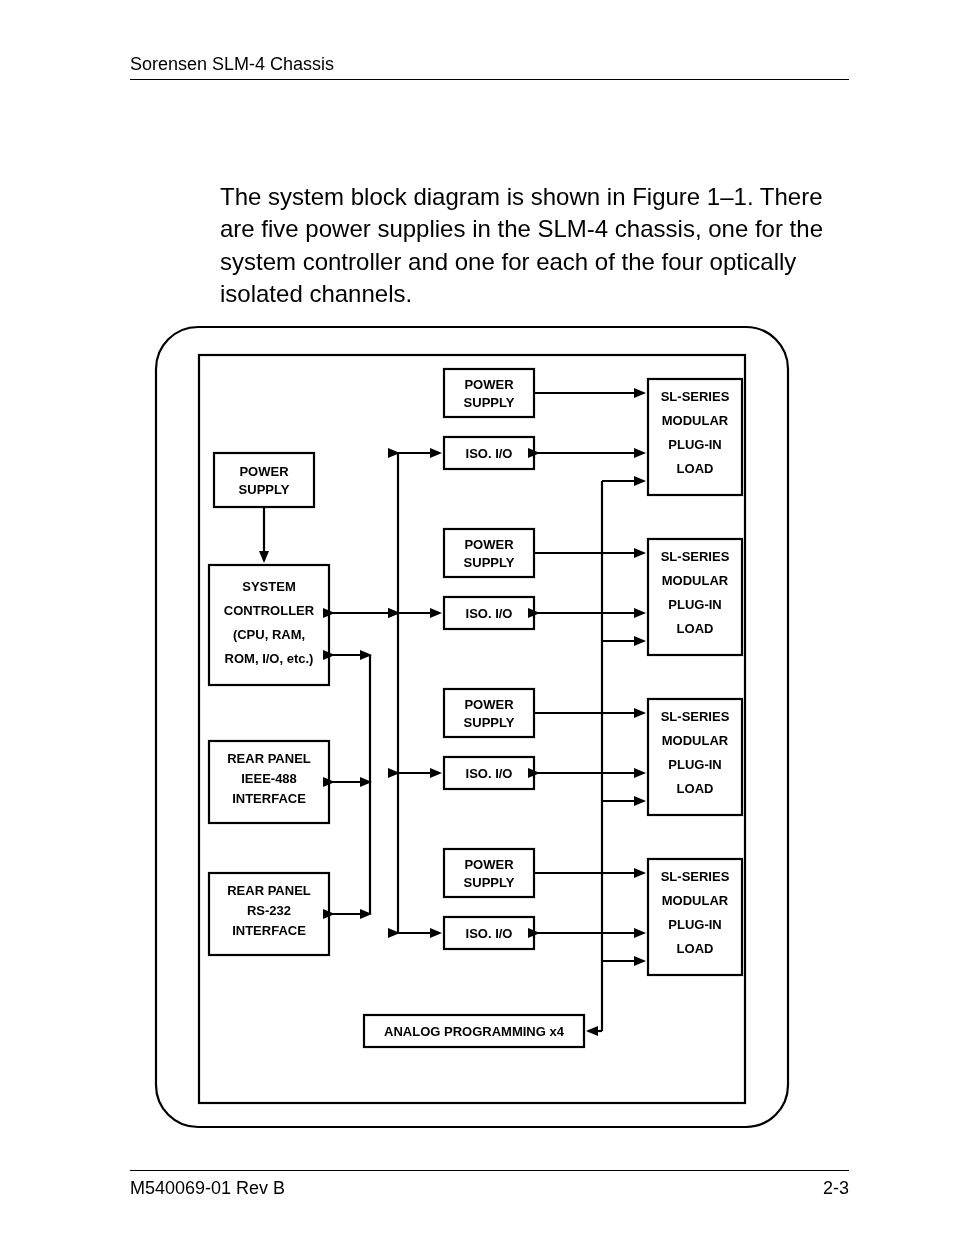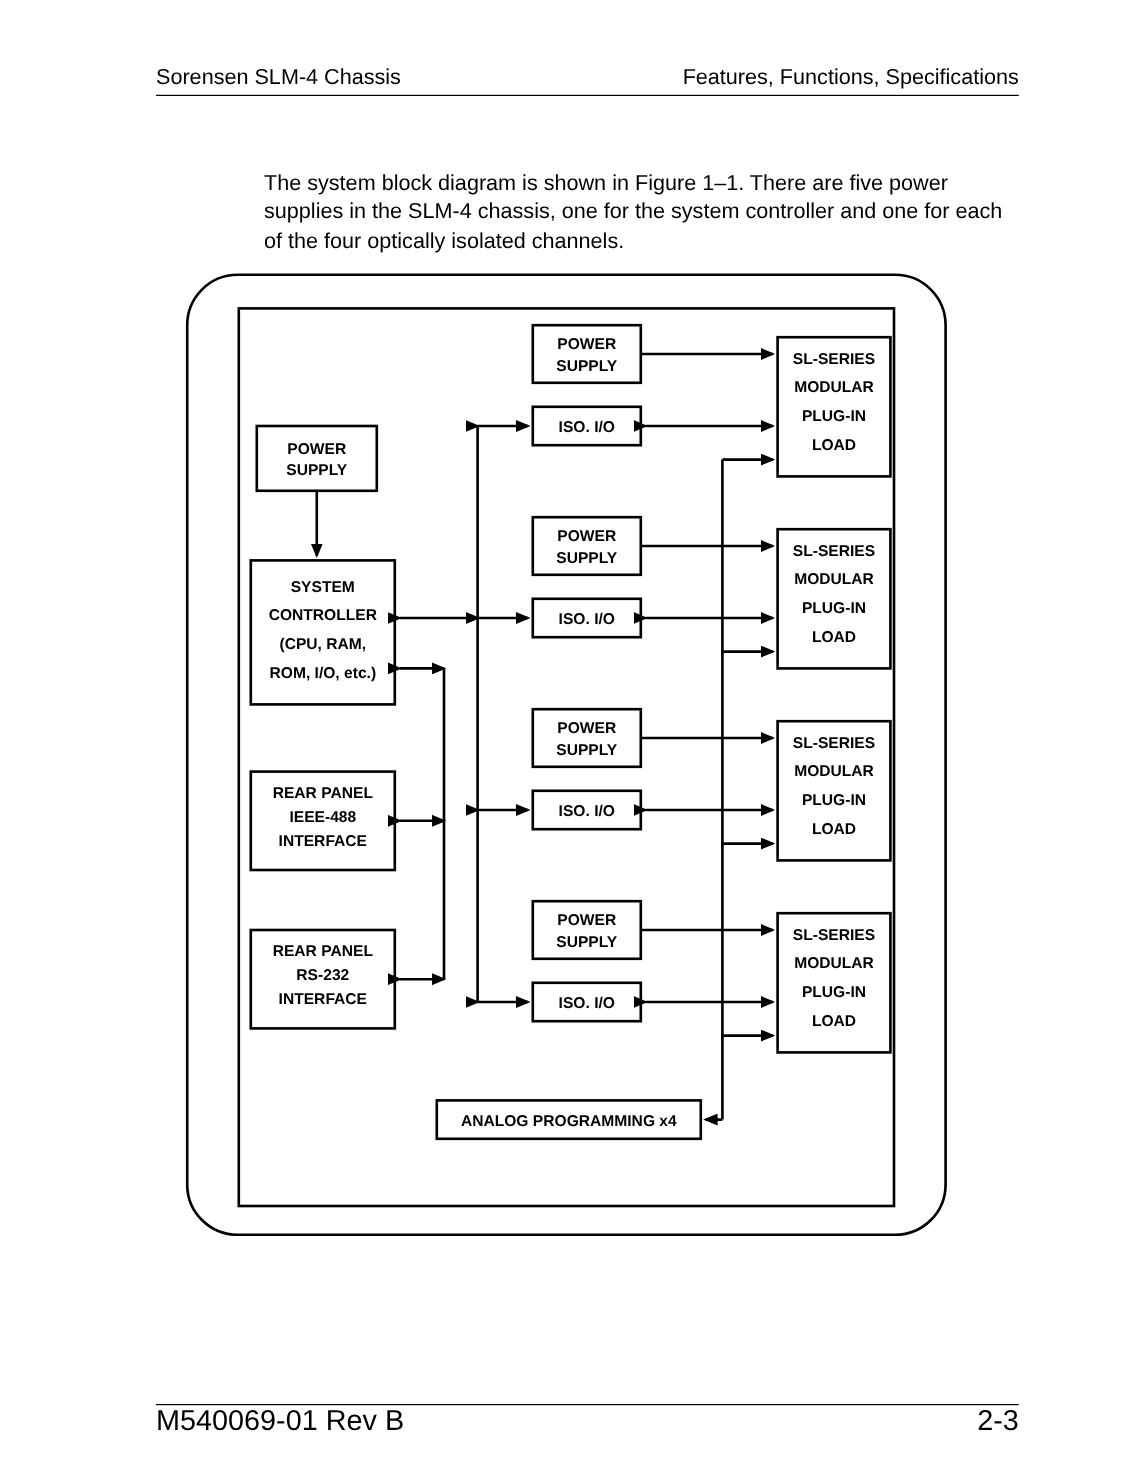--- a/index.html
+++ b/index.html
@@ -17,23 +17,23 @@
     padding: 54px 105px 0 130px;
   }
   .header-row {
     display: flex;
     justify-content: space-between;
     font-size: 18px;
     padding-bottom: 4px;
     border-bottom: 1.5px solid #000;
   }
   .body-text {
-    margin-top: 60px;
+    margin-top: 101px;
     margin-left: 90px;
-    font-size: 18px;
+    font-size: 24px;
     line-height: 1.35;
   }
   .diagram-wrap {
     margin-top: 14px;
     margin-left: 24px;
     width: 636px;
     height: 805px;
     position: relative;
   }
   .footer-rule {
@@ -44,21 +44,21 @@
     border-top: 1.5px solid #000;
     height: 0;
   }
   .footer-row {
     position: absolute;
     left: 130px;
     right: 105px;
     bottom: 36px;
     display: flex;
     justify-content: space-between;
-    font-size: 24px;
+    font-size: 18px;
   }
 
   
   .dgm text {
     font-family: Arial, Helvetica, sans-serif;
     font-weight: 700;
     font-size: 13px;
     fill: #000;
   }
   .dgm .box {
@@ -82,21 +82,20 @@
     stroke-width: 2.2;
   }
 </style>
 </head>
 <body>
 
 <div class="page">
 
   <div class="header-row">
     <span>Sorensen SLM-4 Chassis</span>
-    <span>Features, Functions, Specifications</span>
   </div>
 
   <div class="body-text">The system block diagram is shown in Figure 1–1. There are five power supplies in the SLM-4 chassis, one for the system controller and one for each of the four optically isolated channels.</div>
 
   <div class="diagram-wrap">
     <svg class="dgm" viewBox="0 0 636 805" width="636" height="805">
       <defs>
         <marker id="arr" markerWidth="12" markerHeight="10" refX="10" refY="5" orient="auto" markerUnits="userSpaceOnUse">
           <path d="M0,0 L12,5 L0,10 Z" fill="#000"></path>
         </marker>

